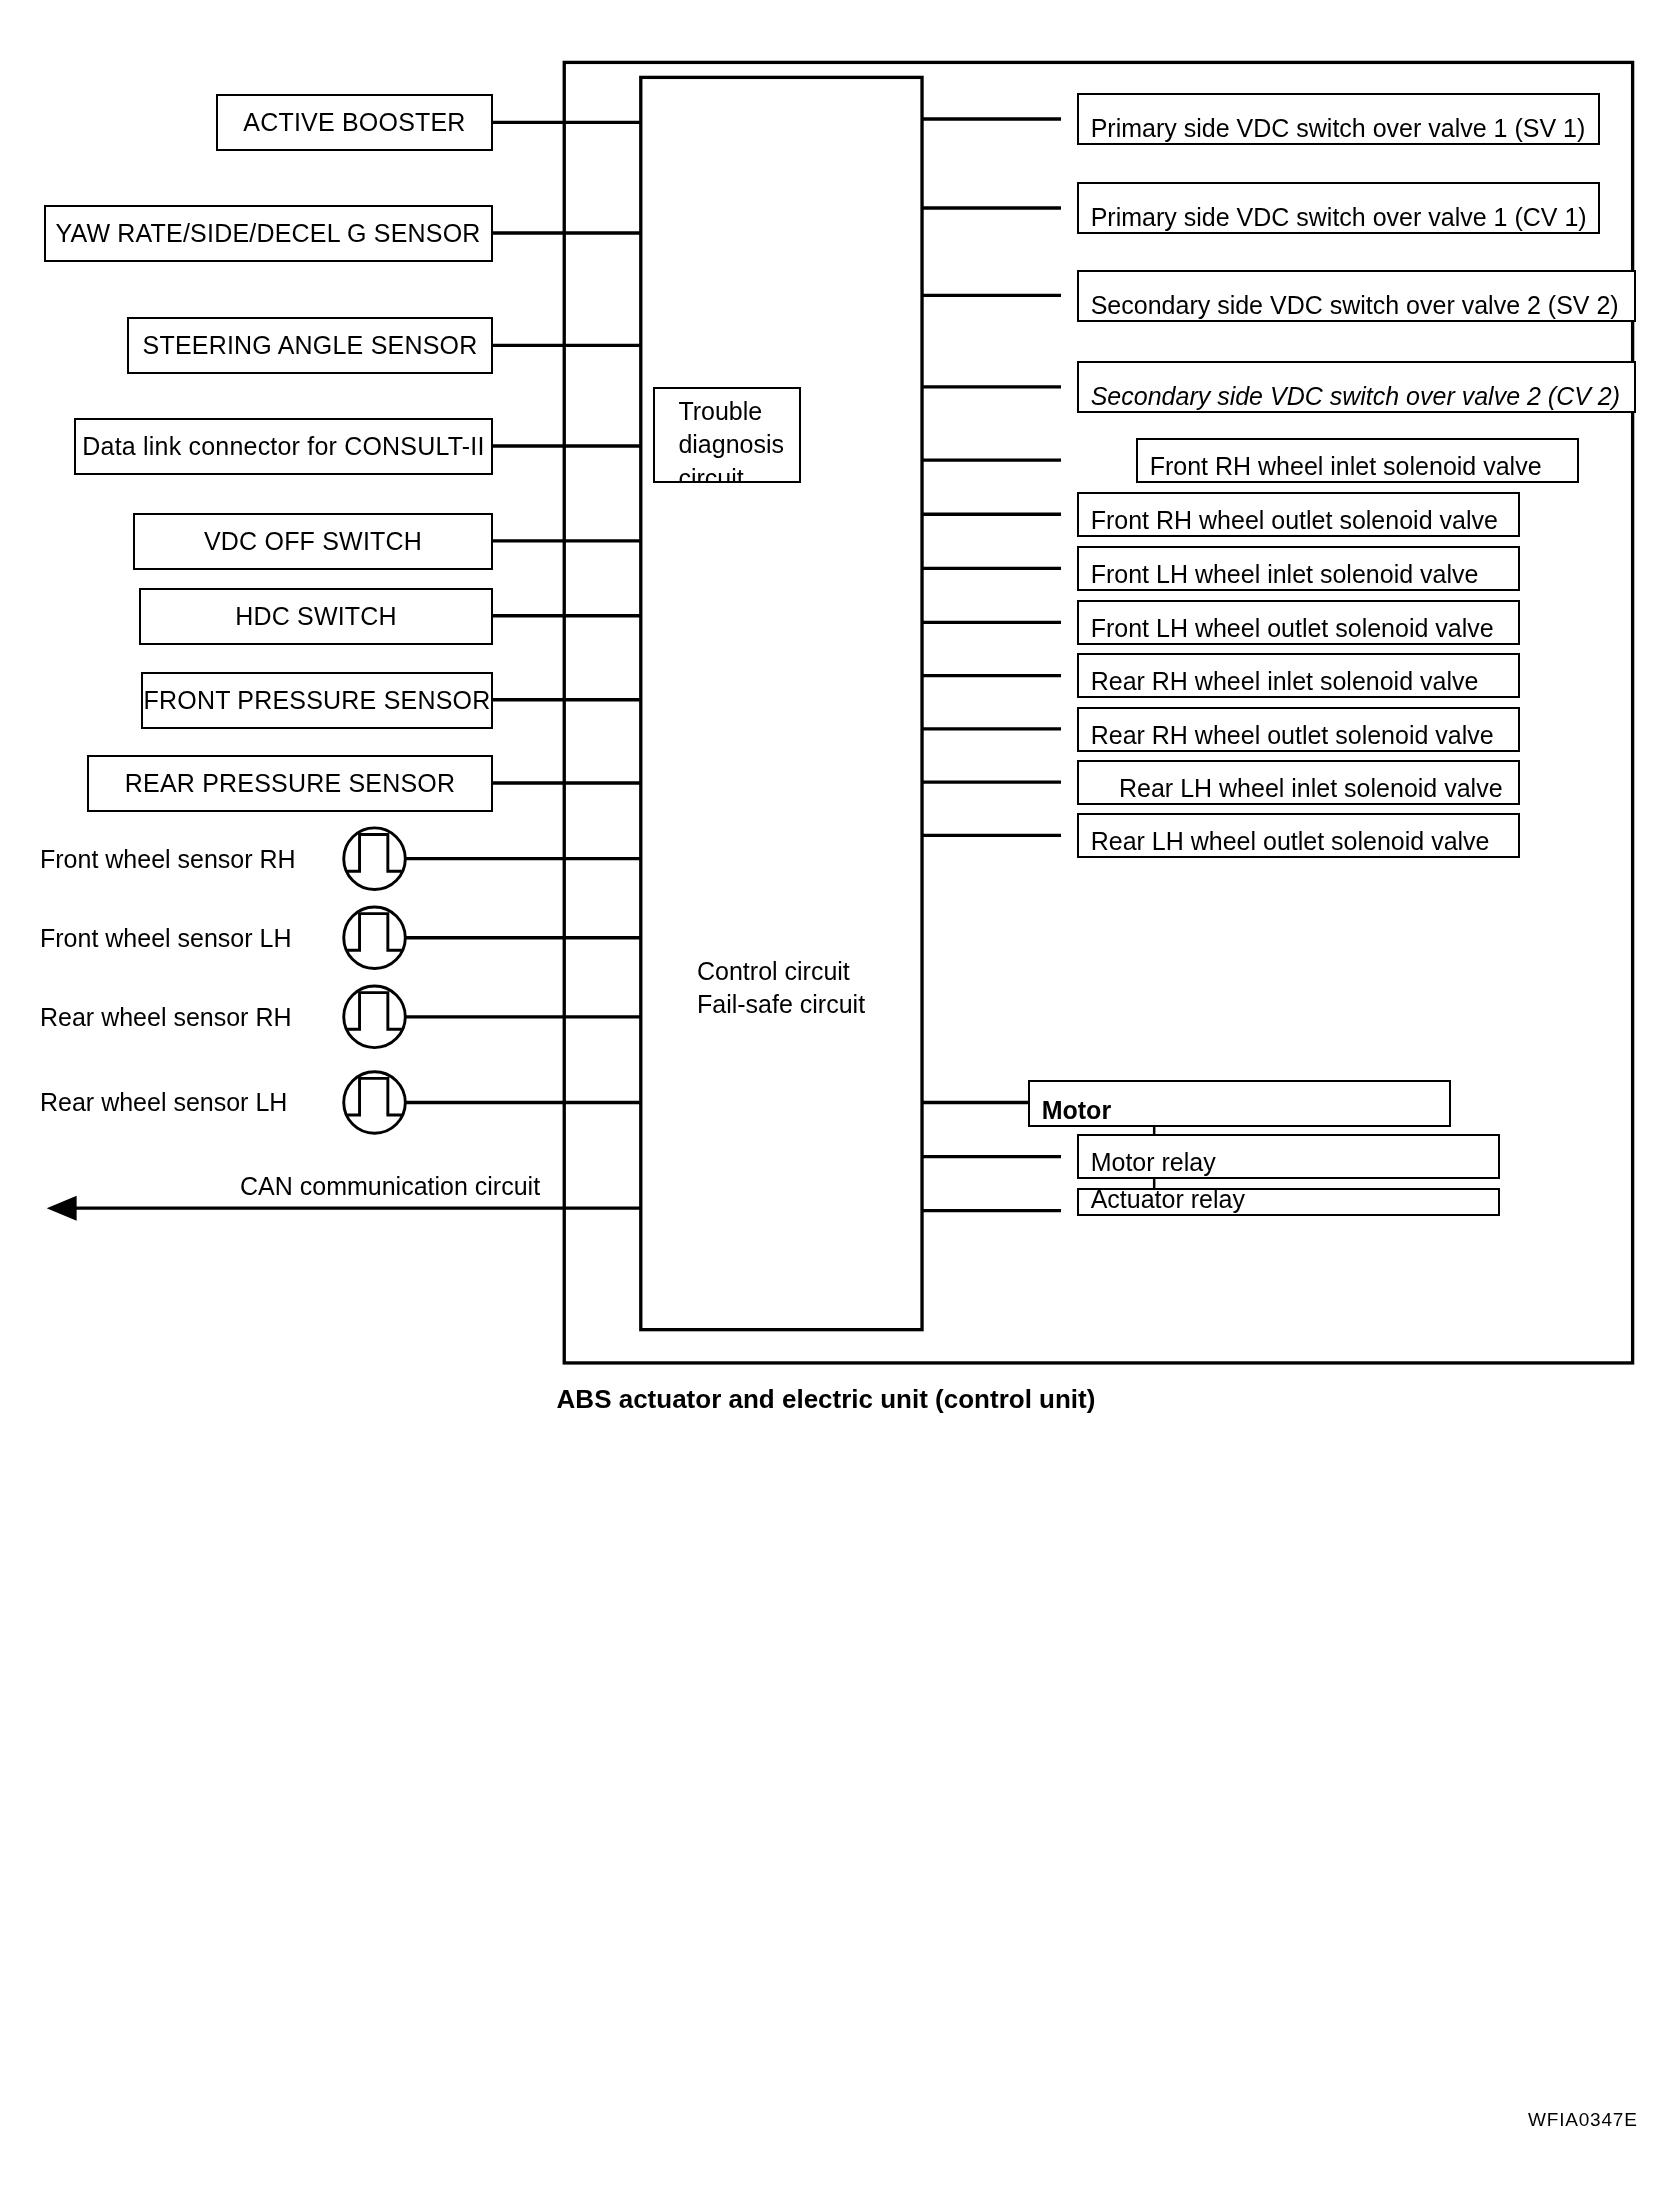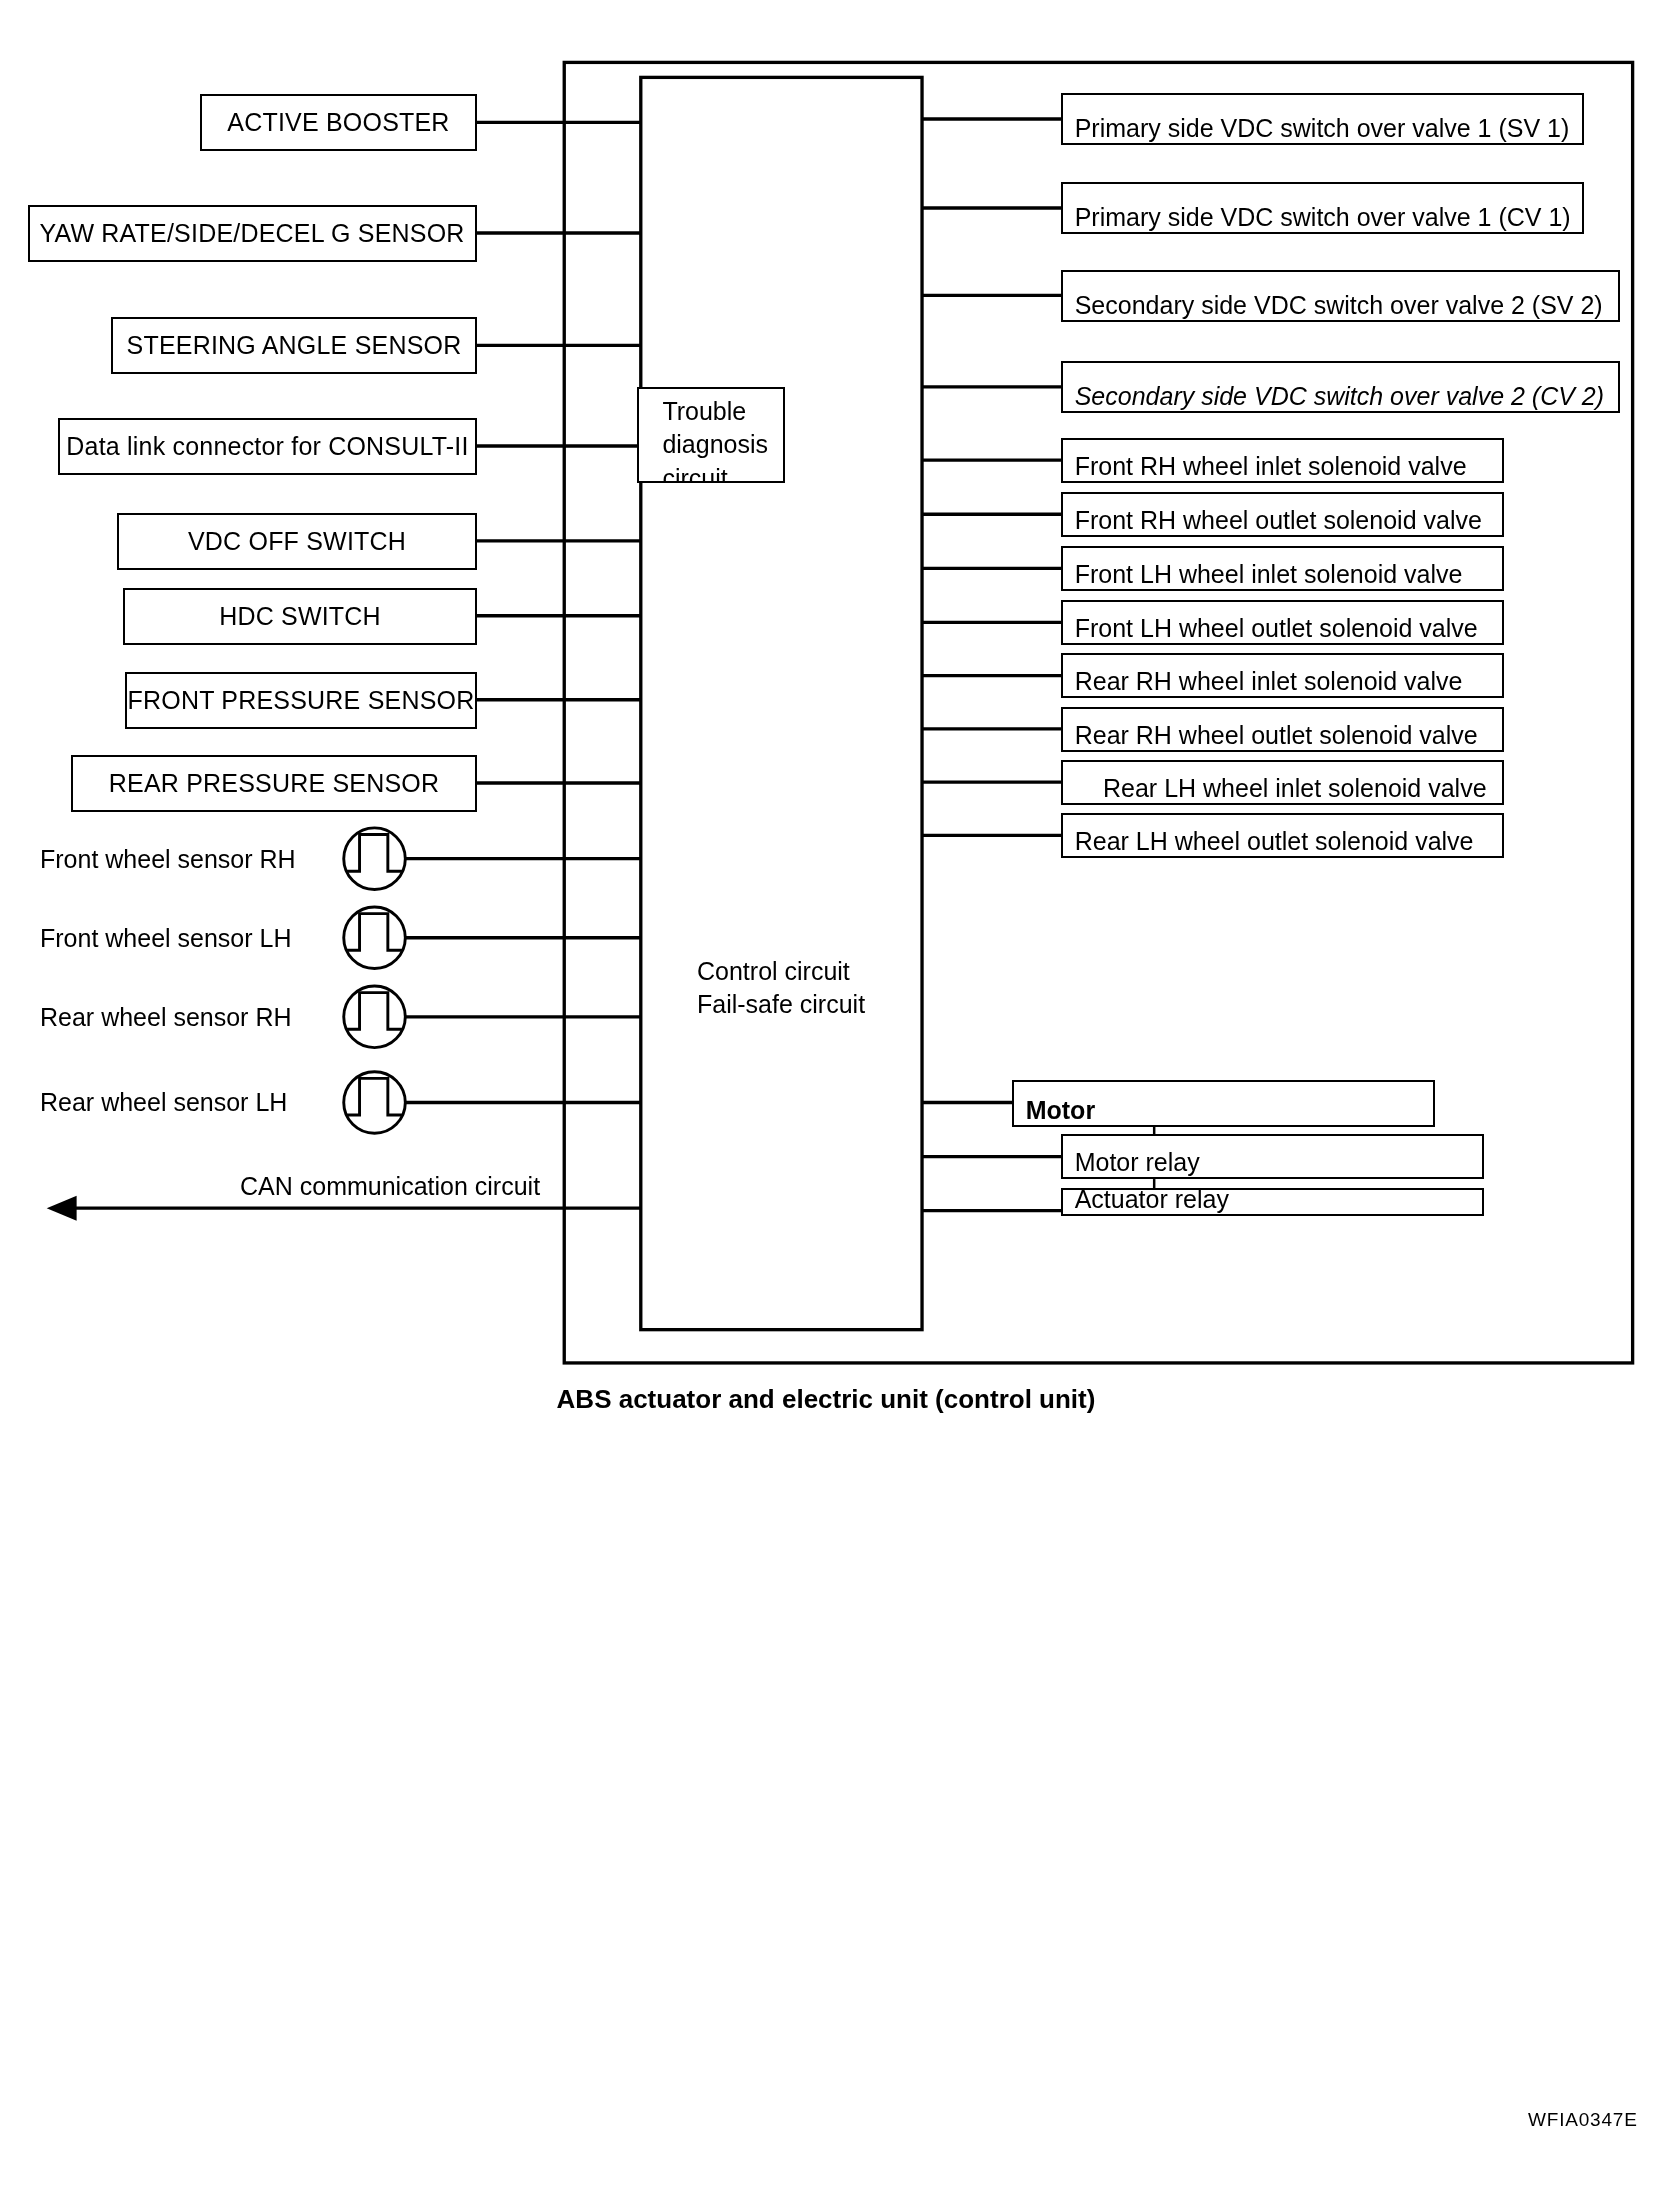--- a/index.html
+++ b/index.html
@@ -29,20 +29,21 @@
   }
   .box {
     position: absolute;
     box-sizing: border-box;
     border: 2.5px solid #000;
     background: #fff;
     display: flex;
     align-items: center;
     white-space: nowrap;
     overflow: hidden;
+    margin-left: 16px;
   }
   .box.center-text { justify-content: center; }
   .box.left-text { justify-content: flex-start; padding-left: 11.7px; }
 
   .lbl-left  { font-size: 25px; letter-spacing: 0.2px; }
   .lbl-right { font-size: 25px; letter-spacing: 0px; align-items: flex-end; }
 
   .plain-label {
     position: absolute;
     font-size: 25px;
@@ -207,21 +208,21 @@
   </div>
 
   <div class="box left-text lbl-right" style="left:1061px; top:270px; width:559px; height:52px;">
     <span>Secondary side VDC switch over valve 2 (SV 2)</span>
   </div>
 
   <div class="box left-text lbl-right" style="left:1061px; top:361px; width:559px; height:52px;font-style:italic;">
     <span>Secondary side VDC switch over valve 2 (CV 2)</span>
   </div>
 
-  <div class="box left-text lbl-right" style="left:1061px; top:438px; width:443px; height:45px;">
+  <div class="box left-text lbl-right" style="left:1120px; top:438px; width:443px; height:45px;">
     <span>Front RH wheel inlet solenoid valve</span>
   </div>
 
   <div class="box left-text lbl-right" style="left:1061px; top:492px; width:443px; height:45px;">
     <span>Front RH wheel outlet solenoid valve</span>
   </div>
 
   <div class="box left-text lbl-right" style="left:1061px; top:546px; width:443px; height:45px;">
     <span>Front LH wheel inlet solenoid valve</span>
   </div>

